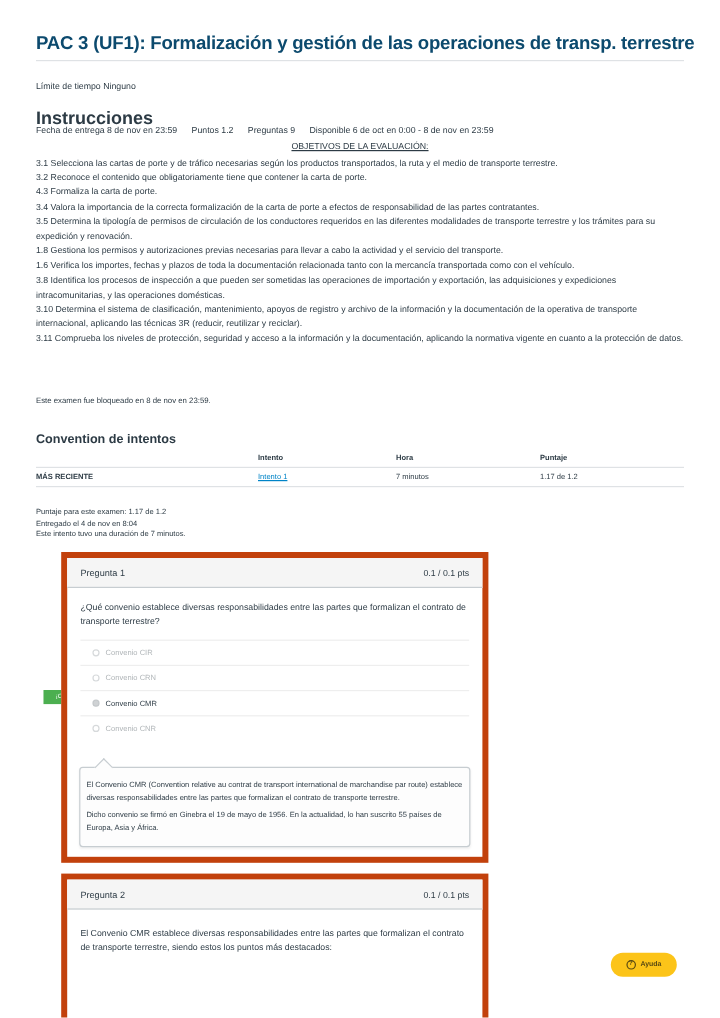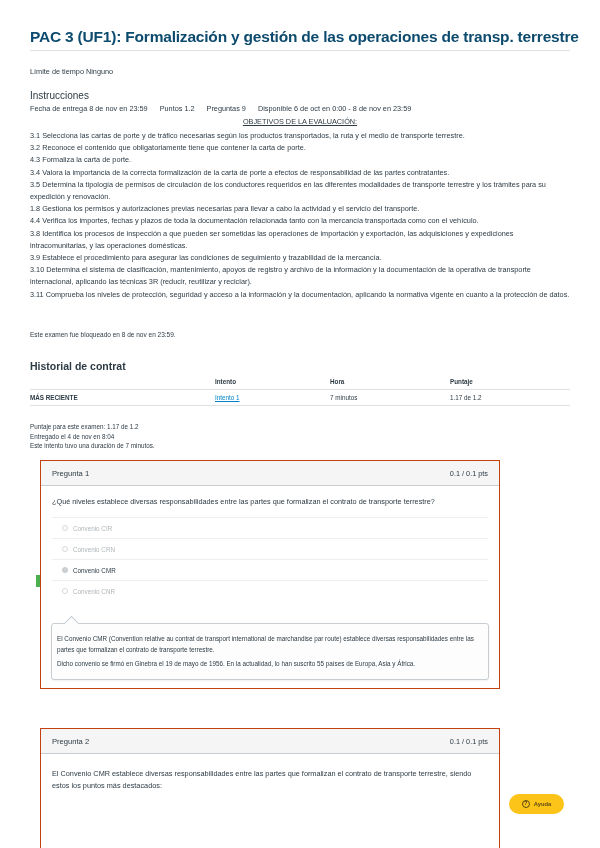--- a/index.html
+++ b/index.html
@@ -4,33 +4,33 @@
 <style>
   * { box-sizing: border-box; margin: 0; padding: 0; }
   html, body { width: 600px; height: 848px; background: #ffffff; overflow: hidden; }
   body { font-family: "Liberation Sans", sans-serif; color: #2d3b45; position: relative; }
   .page { position: absolute; left: 30px; top: 0; width: 540px; }
   .title { position: absolute; top: 28px; left: 0; font-size: 15.5px; font-weight: bold; color: #0c4a6e; letter-spacing: -0.2px; white-space: nowrap; }
   .title-rule { position: absolute; top: 50px; left: 0; width: 540px; height: 1px; background: #dfe2e5; }
   .meta-row { position: absolute; top: 56px; left: 0; font-size: 7.3px; color: #2d3b45; display: flex; white-space: nowrap; margin-top: 48px; }
   .meta-row span { margin-right: 12px; }
   .meta-row2 { position: absolute; top: 67px; left: 0; font-size: 7.3px; white-space: nowrap; }
-  .instr-h { position: absolute; top: 90px; left: 0; font-size: 10px; font-weight: normal; color: #2d3b45; }
+  .instr-h { position: absolute; top: 90px; left: 0; font-size: 15px; font-weight: bold; color: #2d3b45; }
   .obj-title { position: absolute; top: 117px; left: 0; width: 540px; text-align: center; font-size: 7.3px; text-decoration: underline; }
   .objectives { position: absolute; top: 130px; left: 0; width: 540px; font-size: 7.3px; line-height: 12.2px; }
   .objectives p { margin: 0; }
   .locked { position: absolute; top: 331px; left: 0; font-size: 6.5px; }
   .hist-h { position: absolute; top: 360px; left: 0; font-size: 10.5px; color: #2d3b45; }
   .hist-table { position: absolute; top: 375px; left: 0; width: 540px; font-size: 6.3px; border-collapse: collapse; }
   .hist-table th { text-align: left; font-weight: bold; padding: 3px 0 4px 0; border-bottom: 1px solid #dfe2e5; height: 14px; }
   .hist-table td { padding: 4px 0 4px 0; border-bottom: 1px solid #dfe2e5; height: 15px; }
   .hist-table .recent { font-weight: bold; }
   .hist-table a { color: #0084c7; text-decoration: underline; }
   .summary { position: absolute; top: 422px; left: 0; font-size: 6.3px; line-height: 9.5px; }
-  .qcard { position: absolute; left: 40px; width: 460px; border: 1px solid #c2410c; background: #ffffff; }
+  .qcard { position: absolute; left: 51px; width: 356px; border: 5px solid #c2410c; background: #ffffff; }
   .qhead { background: #f5f5f5; border-bottom: 1px solid #c7cdd1; height: 25px; display: flex; align-items: center; justify-content: space-between; padding: 0 11px; }
   .qname { font-size: 7.6px; }
   .qpts { font-size: 7.3px; color: #2d3b45; }
   .qtext { font-size: 7.3px; line-height: 12px; padding: 10px 11px 0 11px; }
   .answers { margin: 9px 11px 0 11px; }
   .answer { height: 21px; border-top: 1px solid #eeeeee; display: flex; align-items: center; padding-left: 10px; font-size: 6.3px; color: #b0b5b8; }
   .answer.selected { color: #2d3b45; }
   .radio { width: 6px; height: 6px; border: 1px solid #d6d9db; border-radius: 50%; margin-right: 5px; background: #fff; }
   .answer.selected .radio { background: #cfd2d4; border-color: #c4c8cb; }
   .correct-tag { position: absolute; left: 36px; top: 575px; height: 12px; width: 51px; background: #4caf50; color: #ffffff; font-size: 5.2px; display: flex; align-items: center; justify-content: center; clip-path: polygon(0 0, 84% 0, 100% 50%, 84% 100%, 0 100%); padding-right: 7px; }
@@ -56,29 +56,28 @@
 
   <h2 class="instr-h">Instrucciones</h2>
   <div class="obj-title">OBJETIVOS DE LA EVALUACIÓN:</div>
   <div class="objectives">
     <p>3.1 Selecciona las cartas de porte y de tráfico necesarias según los productos transportados, la ruta y el medio de transporte terrestre.</p>
     <p>3.2 Reconoce el contenido que obligatoriamente tiene que contener la carta de porte.</p>
     <p>4.3 Formaliza la carta de porte.</p>
     <p>3.4 Valora la importancia de la correcta formalización de la carta de porte a efectos de responsabilidad de las partes contratantes.</p>
     <p>3.5 Determina la tipología de permisos de circulación de los conductores requeridos en las diferentes modalidades de transporte terrestre y los trámites para su expedición y renovación.</p>
     <p>1.8 Gestiona los permisos y autorizaciones previas necesarias para llevar a cabo la actividad y el servicio del transporte.</p>
-    <p>4.4 Verifica los importes, fechas y plazos de toda la documentación relacionada tanto con la mercancía transportada como con el vehículo.</p>
+    <p>1.6 Verifica los importes, fechas y plazos de toda la documentación relacionada tanto con la mercancía transportada como con el vehículo.</p>
     <p>3.8 Identifica los procesos de inspección a que pueden ser sometidas las operaciones de importación y exportación, las adquisiciones y expediciones intracomunitarias, y las operaciones domésticas.</p>
-    <p>3.9 Establece el procedimiento para asegurar las condiciones de seguimiento y trazabilidad de la mercancía.</p>
     <p>3.10 Determina el sistema de clasificación, mantenimiento, apoyos de registro y archivo de la información y la documentación de la operativa de transporte internacional, aplicando las técnicas 3R (reducir, reutilizar y reciclar).</p>
     <p>3.11 Comprueba los niveles de protección, seguridad y acceso a la información y la documentación, aplicando la normativa vigente en cuanto a la protección de datos.</p>
   </div>
   <div class="locked">Este examen fue bloqueado en 8 de nov en 23:59.</div>
 
-  <h3 class="hist-h">Historial de contrat</h3>
+  <h3 class="hist-h">Convention de intentos</h3>
   <table class="hist-table">
     <colgroup>
         <col style="width:185px">
         <col style="width:115px">
         <col style="width:120px">
         <col>
       </colgroup>
     <thead>
       <tr>
         <th></th>
@@ -104,21 +103,21 @@
   </div>
 </div>
 
 <div class="correct-tag">¡Correcto!</div>
 
 <div class="qcard" style="top:460px;">
   <div class="qhead">
     <span class="qname">Pregunta 1</span>
     <span class="qpts">0.1 / 0.1 pts</span>
   </div>
-  <div class="qtext">¿Qué niveles establece diversas responsabilidades entre las partes que formalizan el contrato de transporte terrestre?</div>
+  <div class="qtext">¿Qué convenio establece diversas responsabilidades entre las partes que formalizan el contrato de transporte terrestre?</div>
   <div class="answers">
     <div class="answer">
       <span class="radio"></span>
       <span>Convenio CIR</span>
     </div>
     <div class="answer">
       <span class="radio"></span>
       <span>Convenio CRN</span>
     </div>
     <div class="answer selected">

